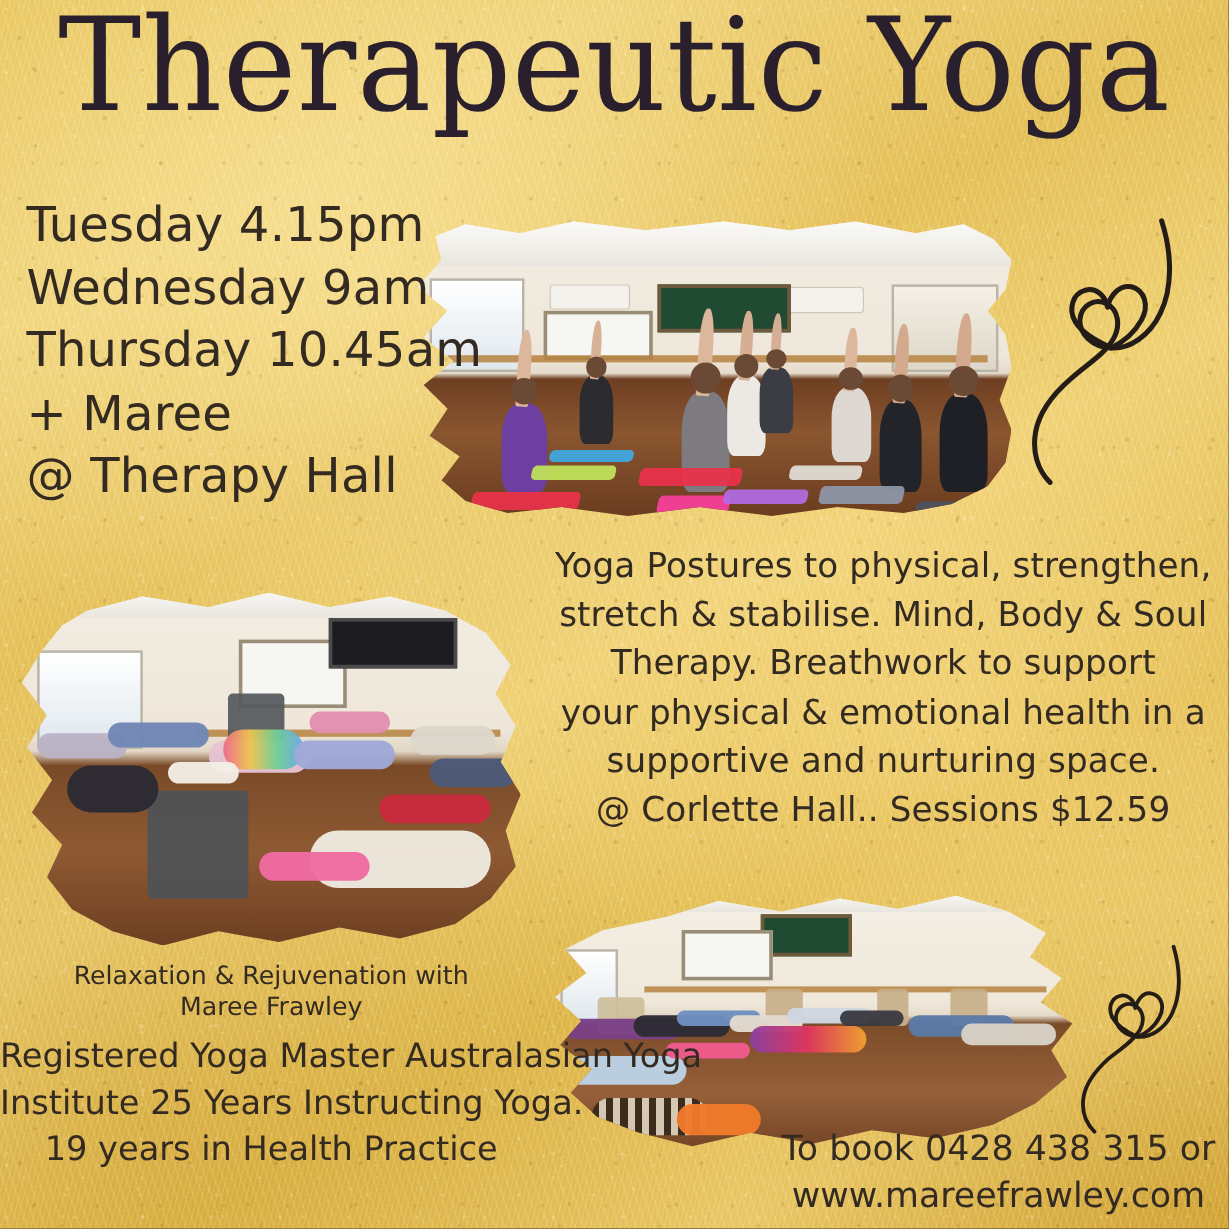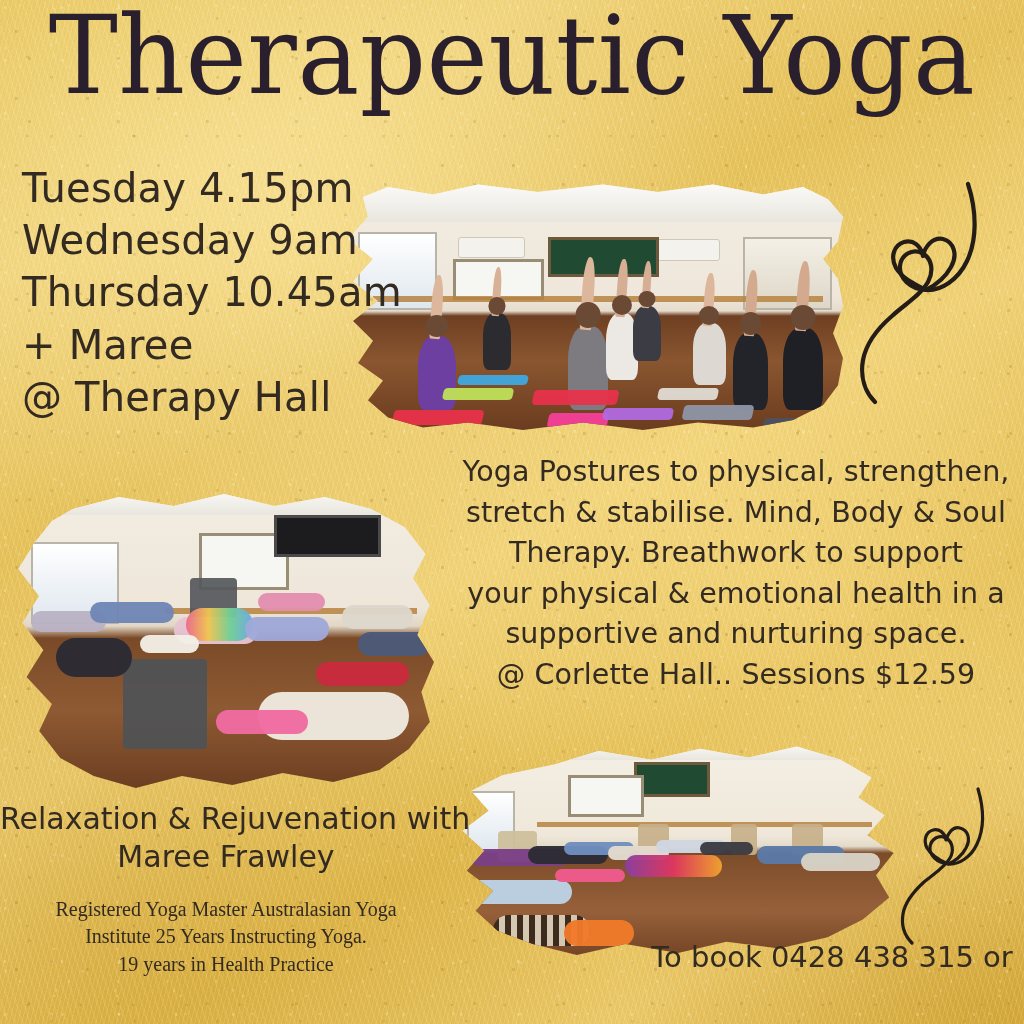--- a/index.html
+++ b/index.html
@@ -99,29 +99,28 @@
 
   
   #credentials {
     left: 0px; top: 800px;
     width: 452px;
     text-align: center;
     color: #332a22;
     z-index: 7;
   }
   #credentials .head {
-    font-size: 30px;
+    font-size: 21px;
     line-height: 1.26;
     white-space: nowrap;
   }
   #credentials .sub {
-    margin-top: 20px;
-    font-size: 20px;
+    margin-top: 8px;
+    font-size: 28px;
     line-height: 1.39;
-    font-family: Liberation Serif, serif;
   }
   #credentials .sub .ln { white-space: nowrap; }
 
   
   #booking {
     left: 640px; top: 938px;
     width: 384px;
     text-align: center;
     color: #332a22;
     font-size: 29px;
@@ -382,20 +381,21 @@
     <div class="head">Maree Frawley</div>
     <div class="sub">
       <div class="ln">Registered Yoga Master Australasian Yoga</div>
       <div class="ln">Institute 25 Years Instructing Yoga.</div>
       <div class="ln">19 years in Health Practice</div>
     </div>
   </div>
 
   <div class="layer" id="booking">
     <div class="ln">To book 0428  438 315 or</div>
+    <div class="ln">www.mareefrawley.com</div>
   </div>
 
   <div class="decor" id="decor-top">
     <svg viewBox="0 0 180 264" width="180" height="264" fill="none" xmlns="http://www.w3.org/2000/svg">
       <path d="M132 16 C141 44 141 72 131 93 C122 112 105 123 90 122
                C74 121 63 110 64 98 C65 87 76 80 86 85 C96 90 98 103 92 114
                C85 127 69 136 56 148 C41 161 30 176 27 192
                C24 209 29 224 39 234" stroke="#241c17" stroke-width="4.2" stroke-linecap="round"></path>
       <path d="M90 122 C78 116 66 110 60 100 C54 89 58 77 68 74
                C77 71 85 78 87 88 C89 78 97 69 107 71

